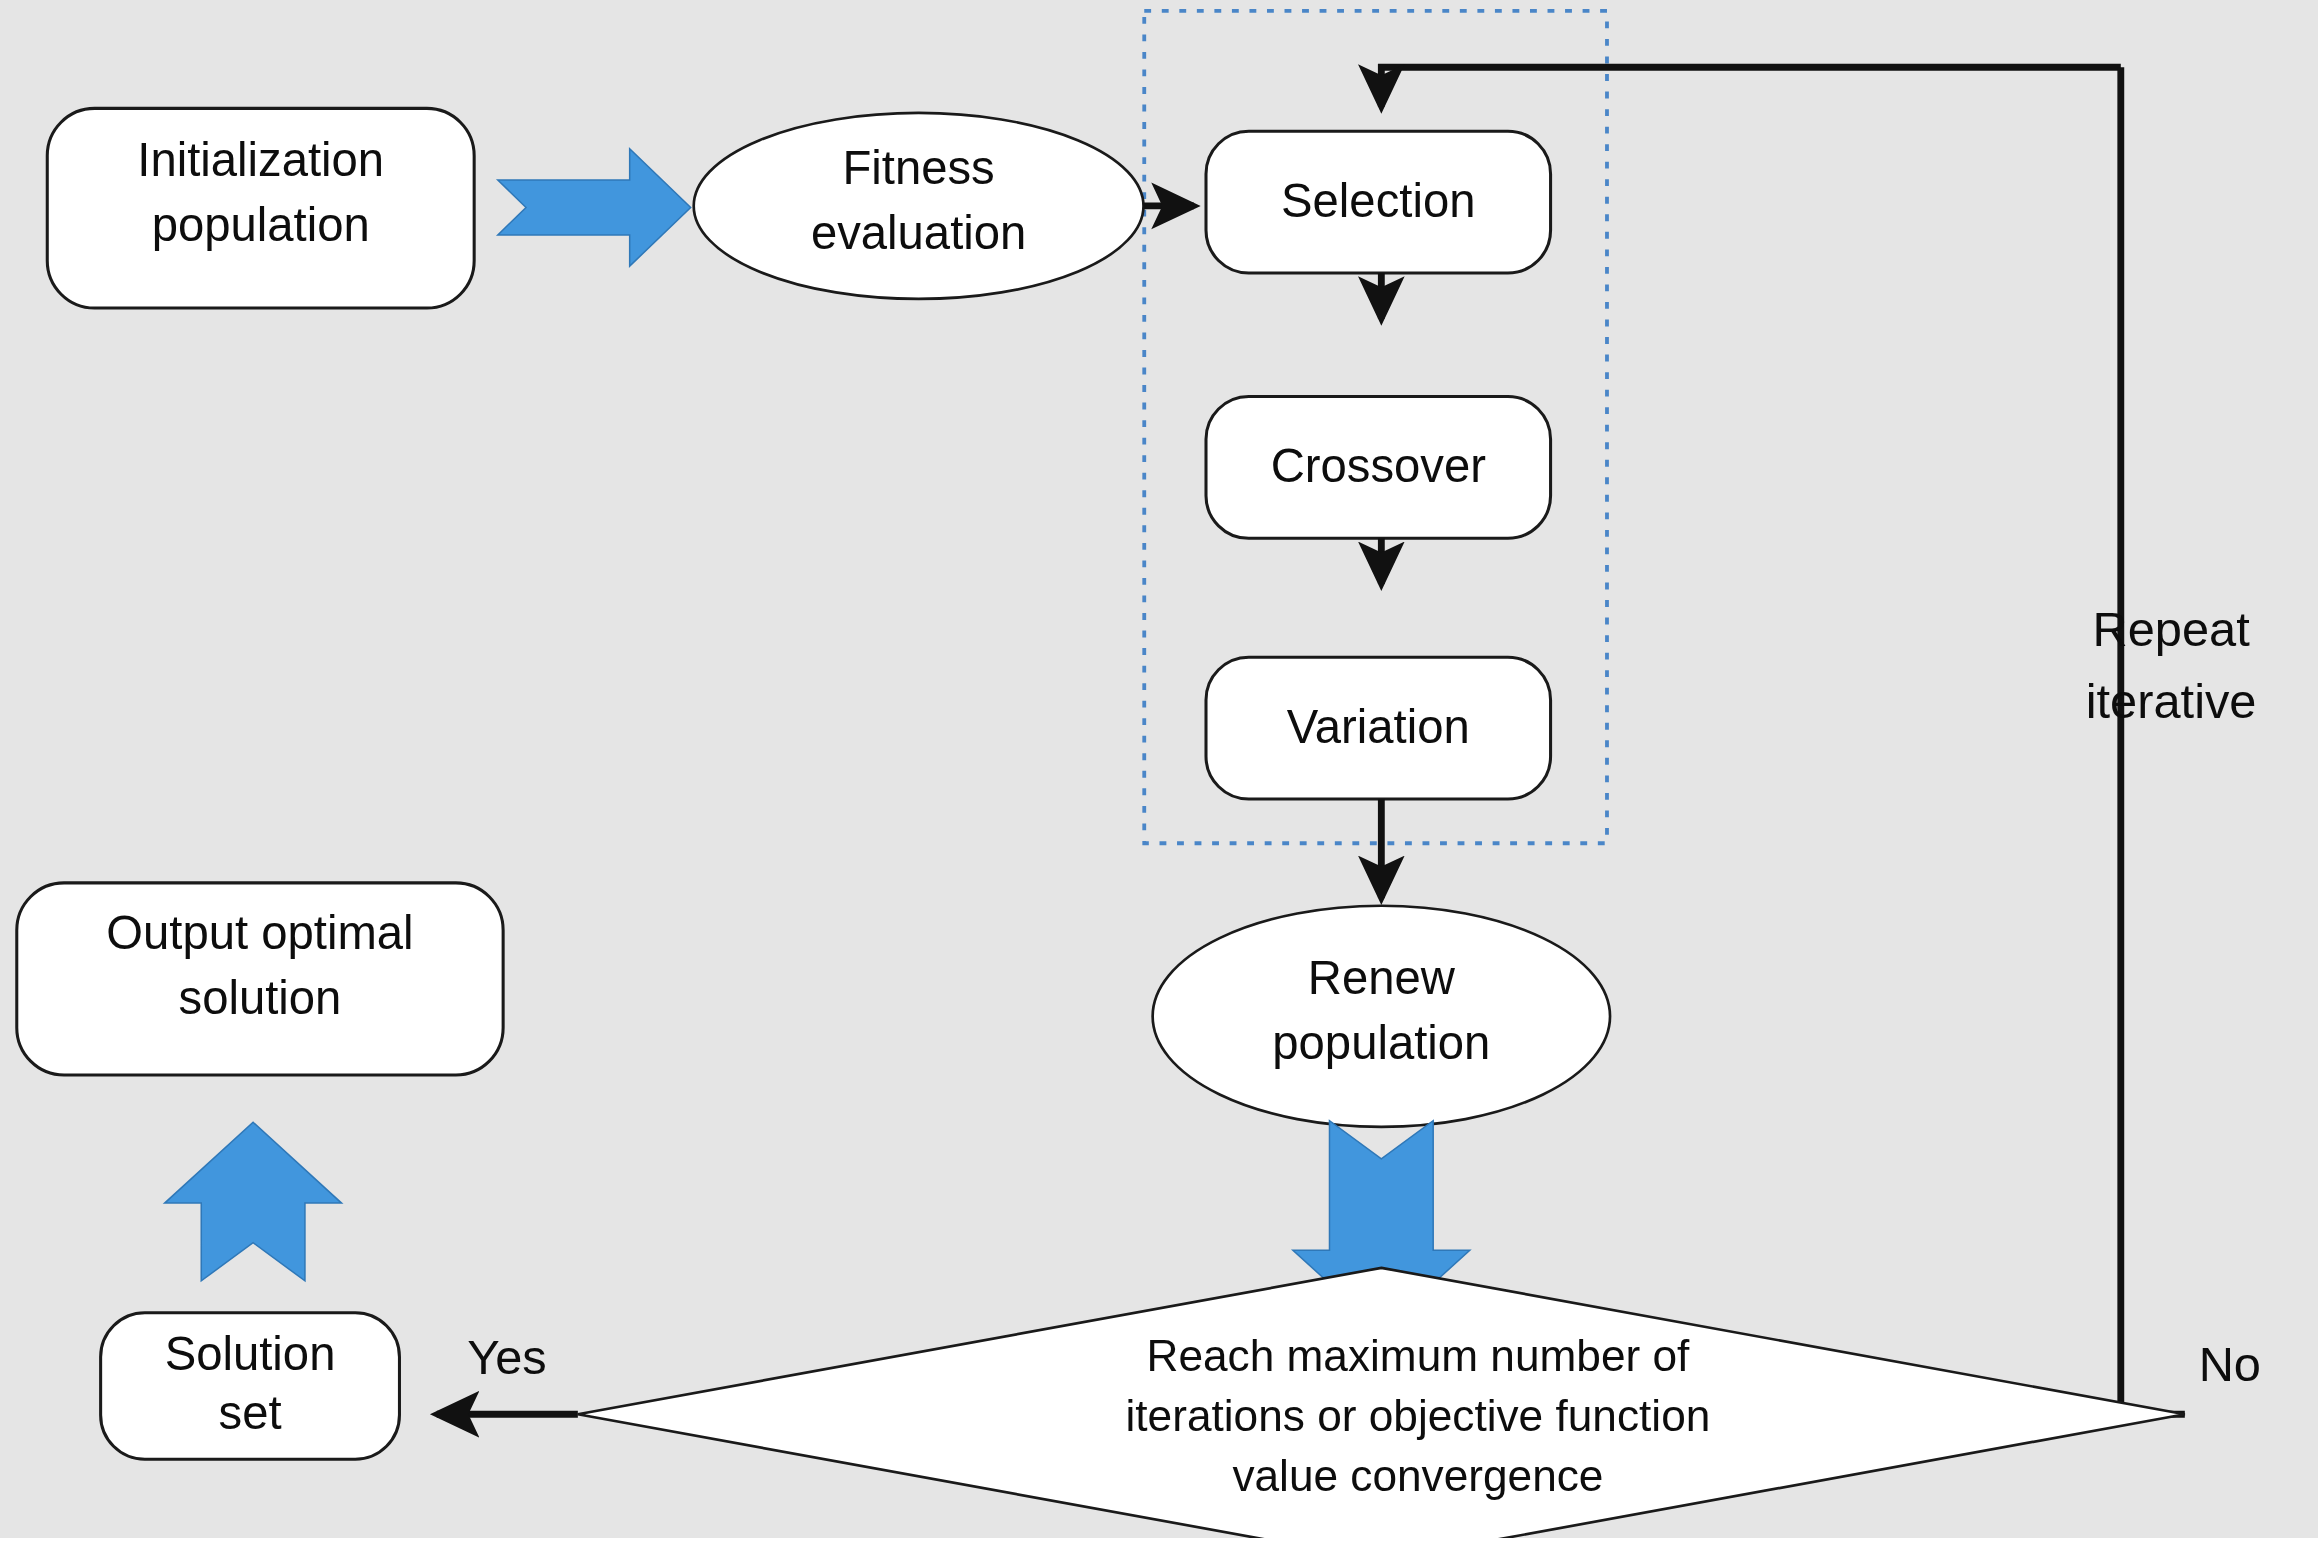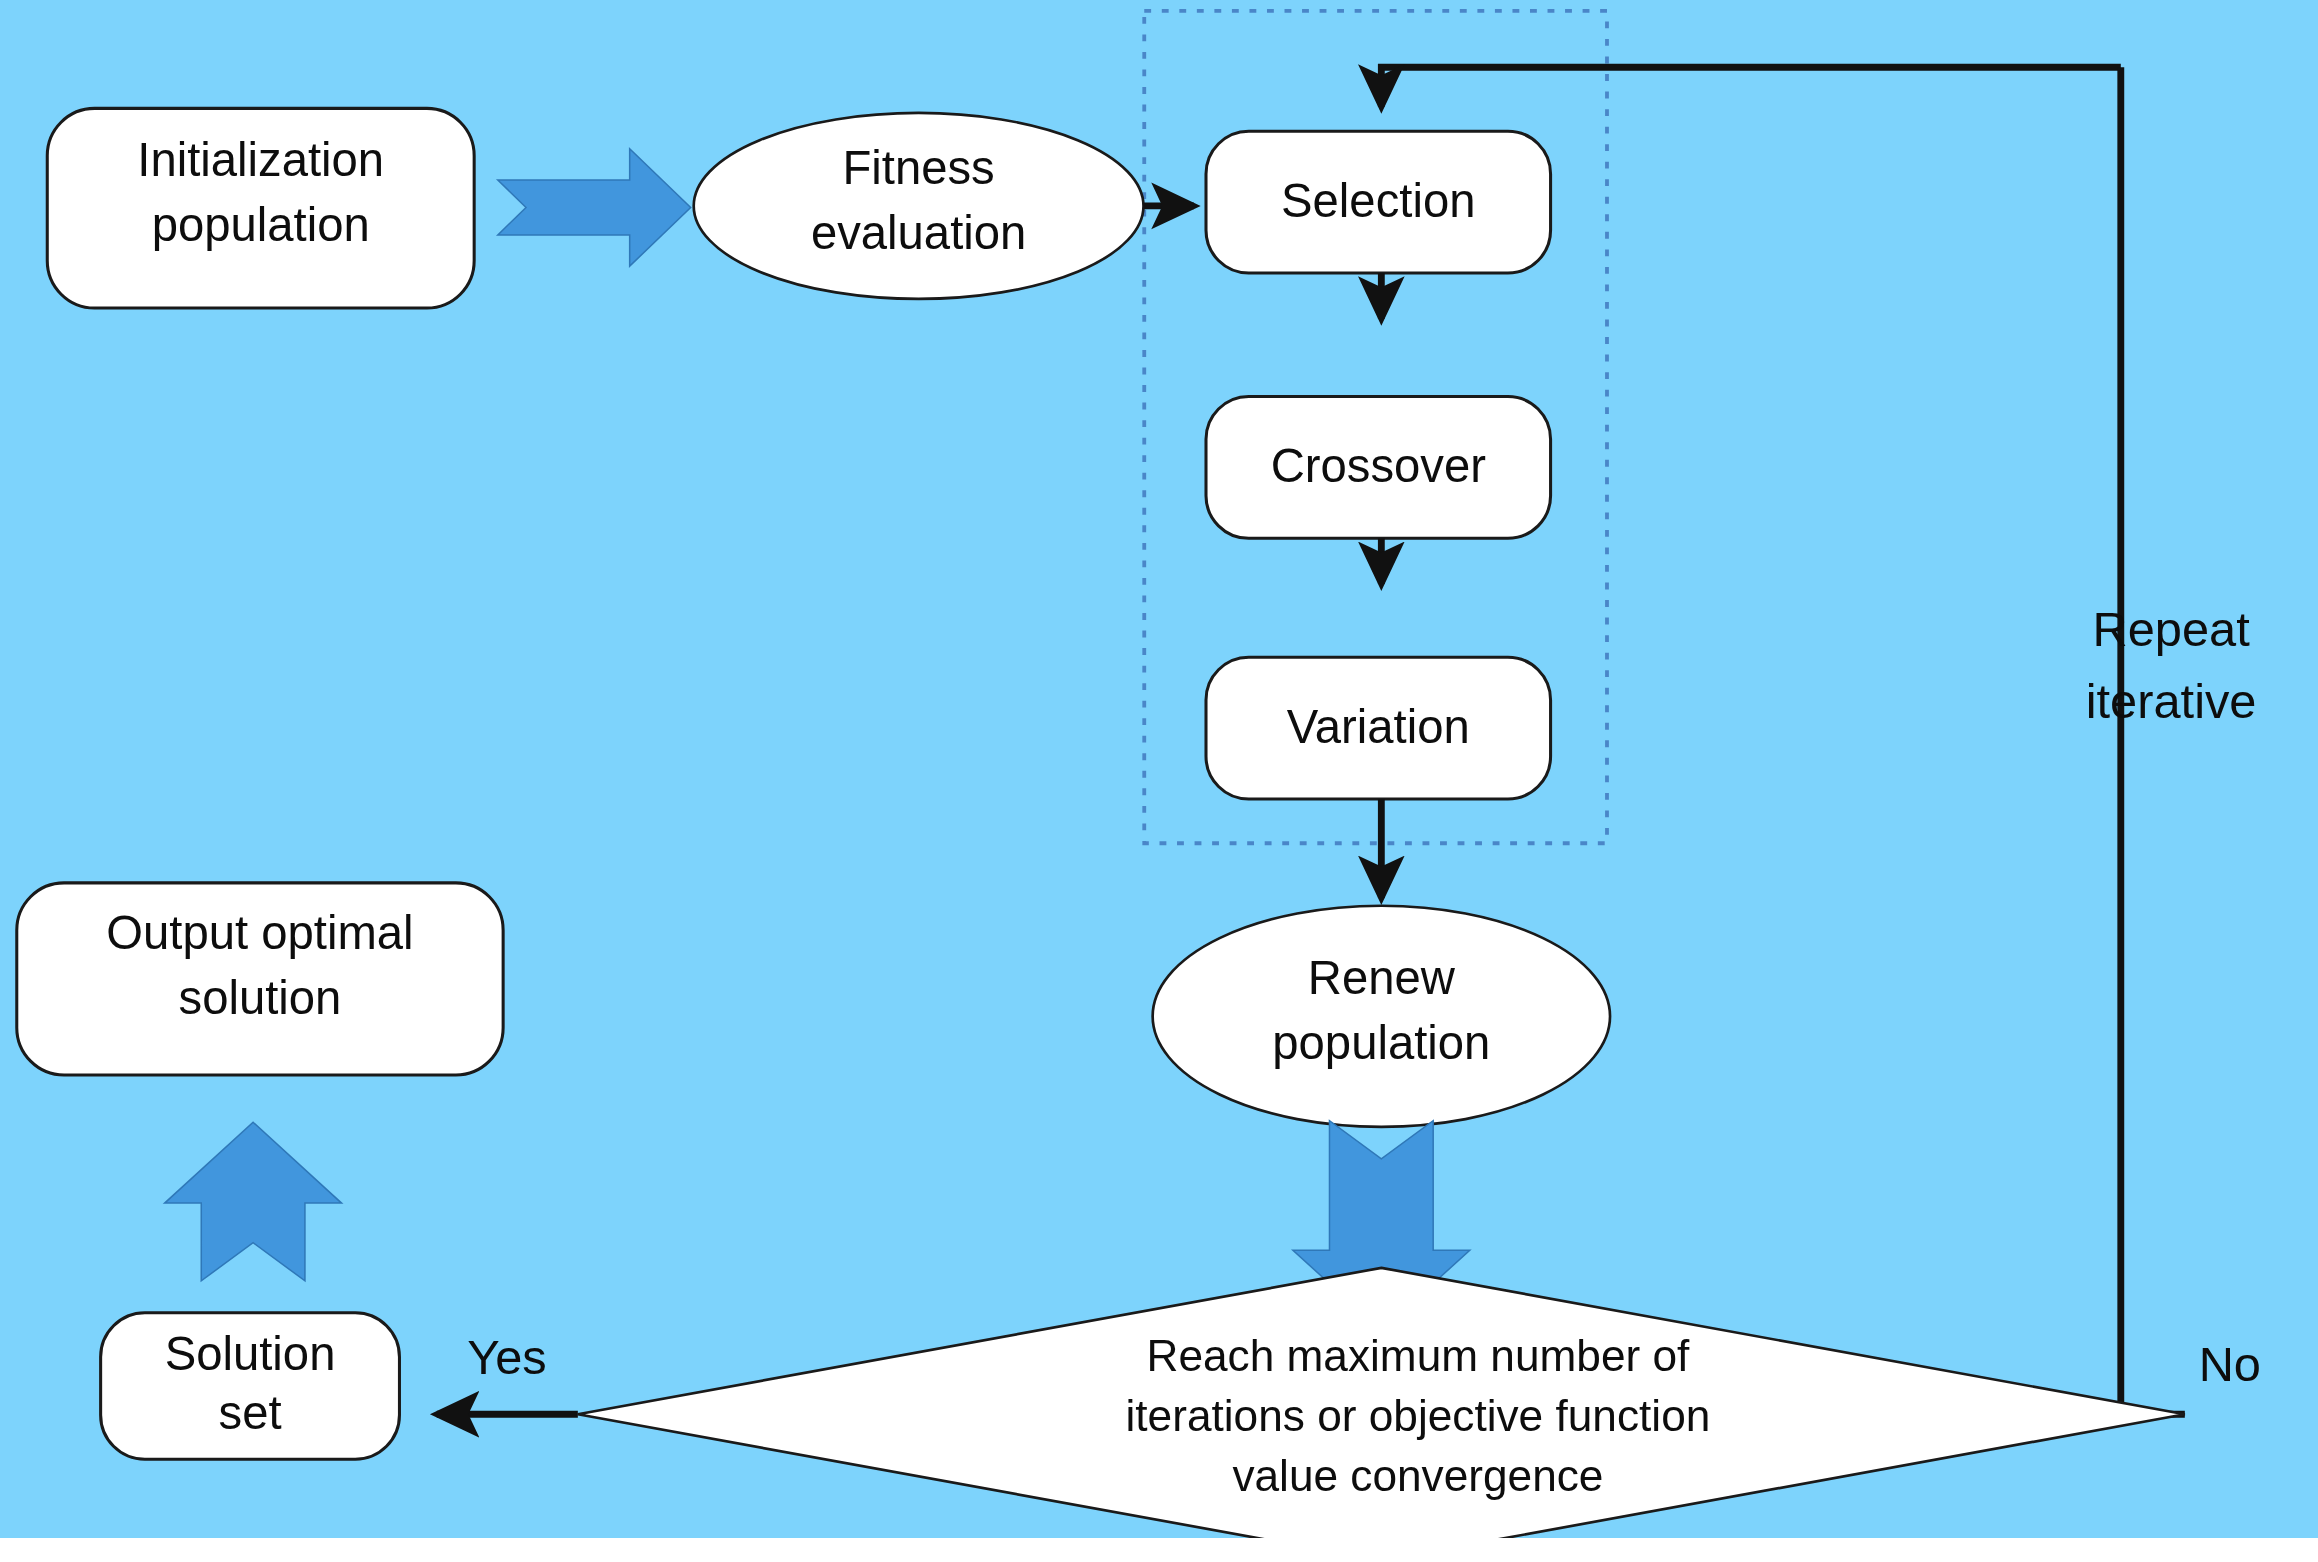--- a/index.html
+++ b/index.html
@@ -4,21 +4,21 @@
 <style>
   html, body {
     margin: 0;
     padding: 0;
     background: #ffffff;
   }
   #diagram-root {
     position: relative;
     width: 2319px;
     height: 1538px;
-    background: #7dd3fc;
+    background: #e5e5e5;
     font-family: "Liberation Sans", sans-serif;
   }
   svg#flowchart {
     position: absolute;
     top: 0;
     left: 0;
     width: 2319px;
     height: 1563px;
     display: block;
   }

